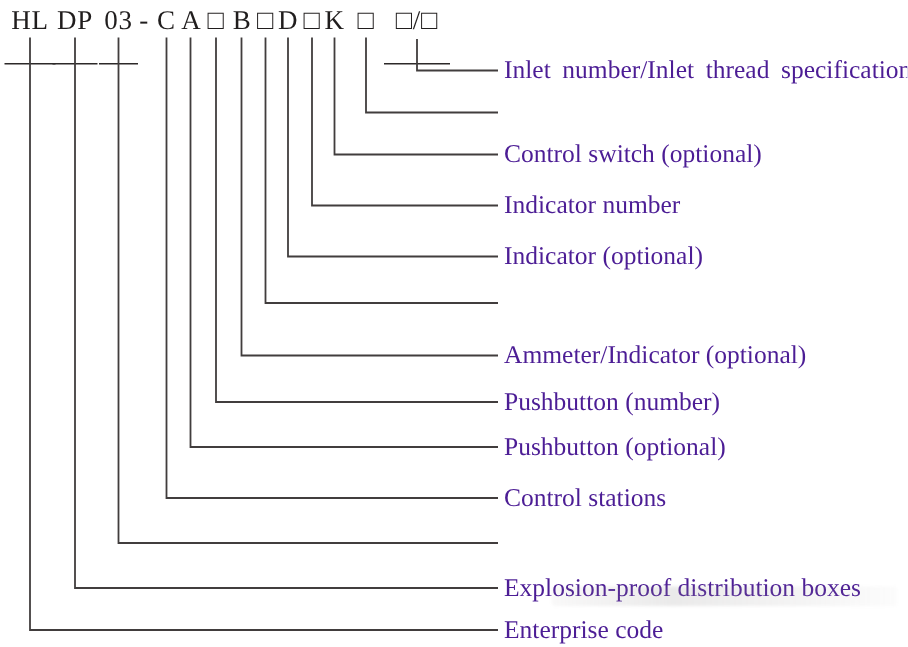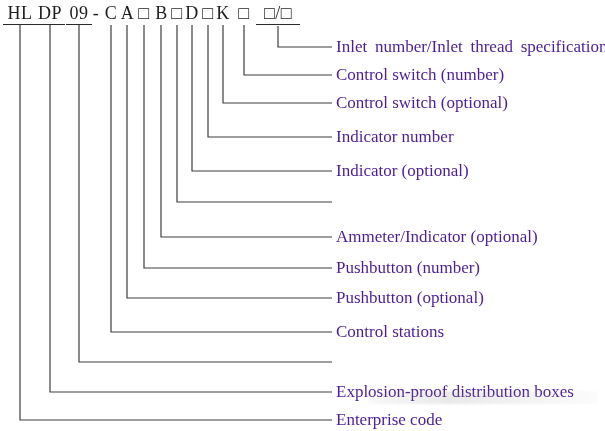--- a/index.html
+++ b/index.html
@@ -4,42 +4,42 @@
 <style>
   html,body{margin:0;padding:0;background:#fff;}
   .stage{
     position:relative;width:605px;height:431px;background:#ffffff;
     font-family:"Liberation Serif","DejaVu Serif",serif;color:#201d1d;overflow:hidden;
   }
   .code-seg{
     position:absolute;top:3px;display:inline-block;text-align:center;
     font-size:18px;line-height:20px;white-space:nowrap;letter-spacing:.5px;
   }
-  .code-seg.u{border-bottom:1.6px solid #2c2929;padding-bottom:1px;}
+  .code-seg.u{border-bottom:1.6px solid #2c2929;padding-bottom:19px;}
   .connectors{position:absolute;left:0;top:0;width:605px;height:431px;}
   .connectors polyline{fill:none;stroke:#413d3d;stroke-width:1.2;}
   .label{
     position:absolute;left:336px;font-size:17px;line-height:19px;
     white-space:nowrap;color:#4c1d95;
   }
   .label.wide{word-spacing:3.5px;}
   .watermark{
     position:absolute;left:368px;top:391px;width:230px;height:13px;border-radius:2px;
     background:linear-gradient(90deg,rgba(165,160,160,.07),rgba(150,148,148,.20) 35%,rgba(160,158,158,.12) 70%,rgba(170,168,168,.04));
     filter:blur(1px);pointer-events:none;
   }
 </style>
 </head>
 <body>
 
 <div class="stage">
 
   <span class="code-seg u" style="left:3px;width:34px">HL</span>
   <span class="code-seg u" style="left:35px;width:30px">DP</span>
-  <span class="code-seg u" style="left:66px;width:26px">09</span>
+  <span class="code-seg u" style="left:66px;width:26px">03</span>
   <span class="code-seg" style="left:91px;width:10px">-</span>
   <span class="code-seg" style="left:104px;width:14px">C</span>
   <span class="code-seg" style="left:120px;width:15px">A</span>
   <span class="code-seg" style="left:137px;width:14px">□</span>
   <span class="code-seg" style="left:155px;width:13px">B</span>
   <span class="code-seg" style="left:170px;width:14px">□</span>
   <span class="code-seg" style="left:185px;width:14px">D</span>
   <span class="code-seg" style="left:201px;width:14px">□</span>
   <span class="code-seg" style="left:216px;width:14px">K</span>
   <span class="code-seg" style="left:237px;width:14px">□</span>
@@ -55,21 +55,20 @@
     <polyline points="161,25 161,237 332,237"></polyline>
     <polyline points="177,25 177,202 332,202"></polyline>
     <polyline points="192,25 192,171 332,171"></polyline>
     <polyline points="208,25 208,137 332,137"></polyline>
     <polyline points="223,25 223,103 332,103"></polyline>
     <polyline points="244,25 244,75 332,75"></polyline>
     <polyline points="278,26 278,47 332,47"></polyline>
   </svg>
 
   <div class="label wide" style="top:37px">Inlet number/Inlet thread specification</div>
-  <div class="label" style="top:65px">Control switch (number)</div>
   <div class="label" style="top:127px">Indicator number</div>
   <div class="label" style="top:93px">Control switch (optional)</div>
   <div class="label" style="top:161px">Indicator (optional)</div>
   <div class="label" style="top:227px">Ammeter/Indicator (optional)</div>
   <div class="label" style="top:258px">Pushbutton (number)</div>
   <div class="label" style="top:288px">Pushbutton (optional)</div>
   <div class="label" style="top:322px">Control stations</div>
   <div class="label" style="top:382px">Explosion-proof distribution boxes</div>
   <div class="label" style="top:410px">Enterprise code</div>
 

